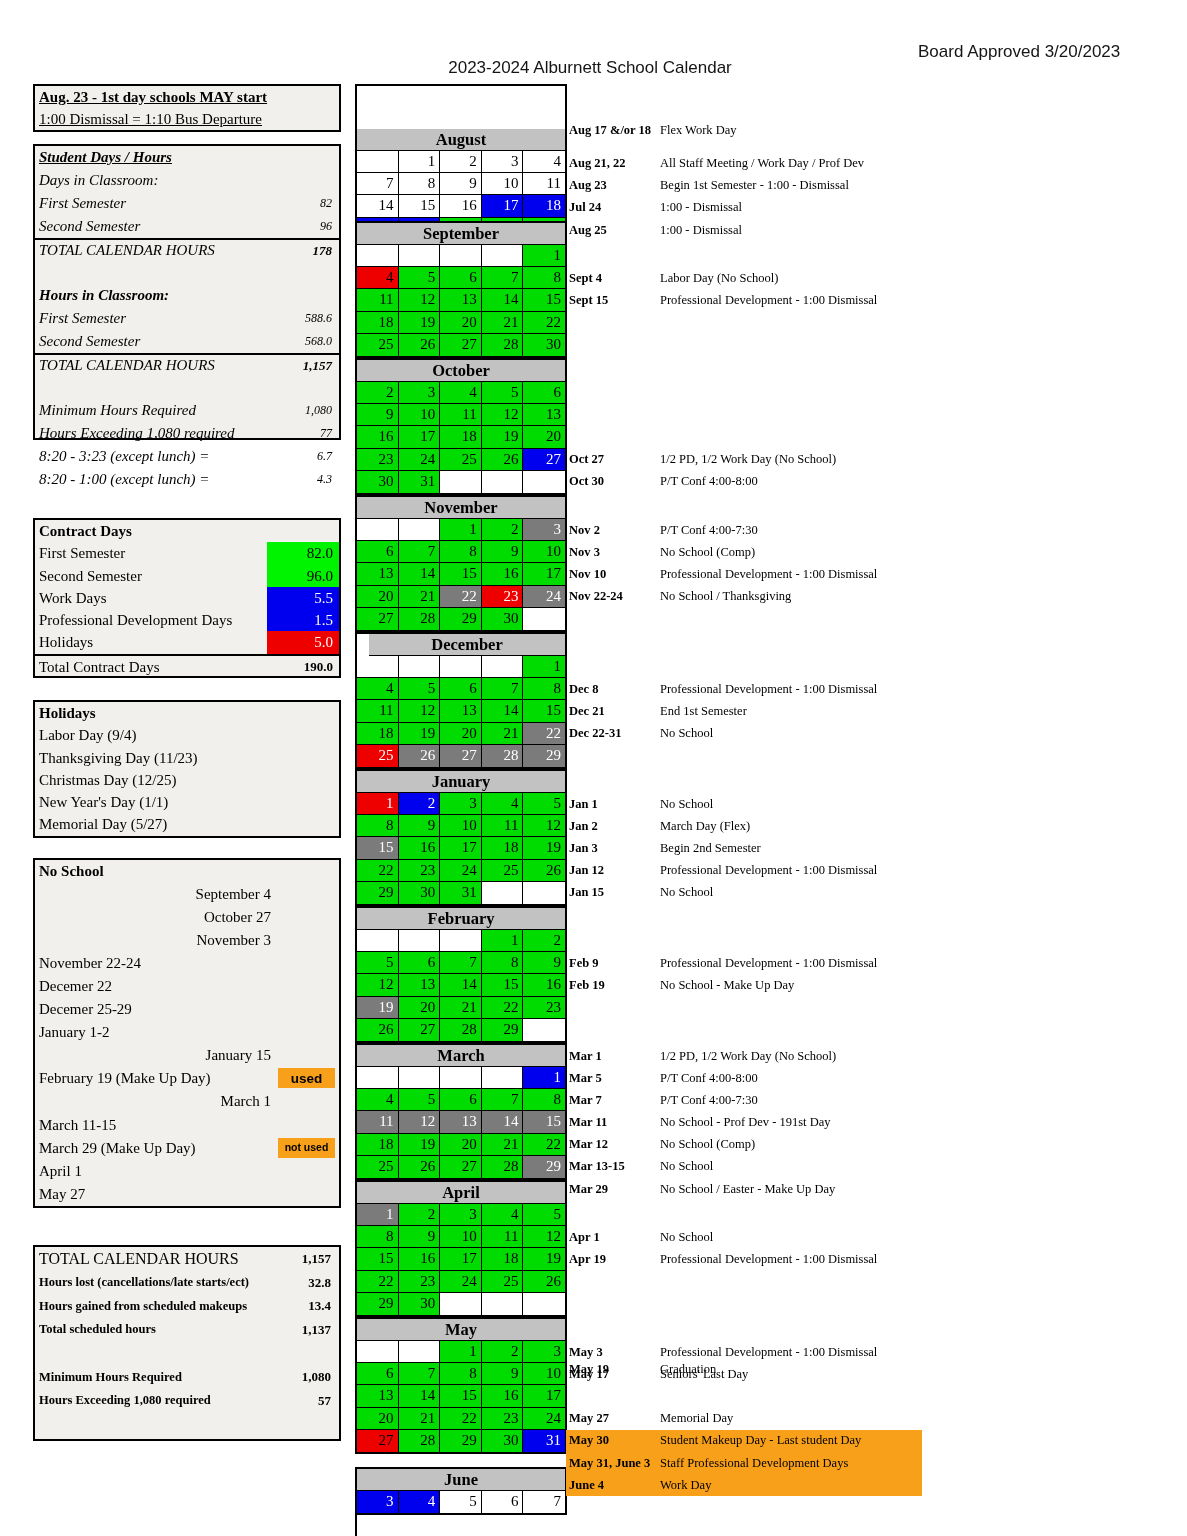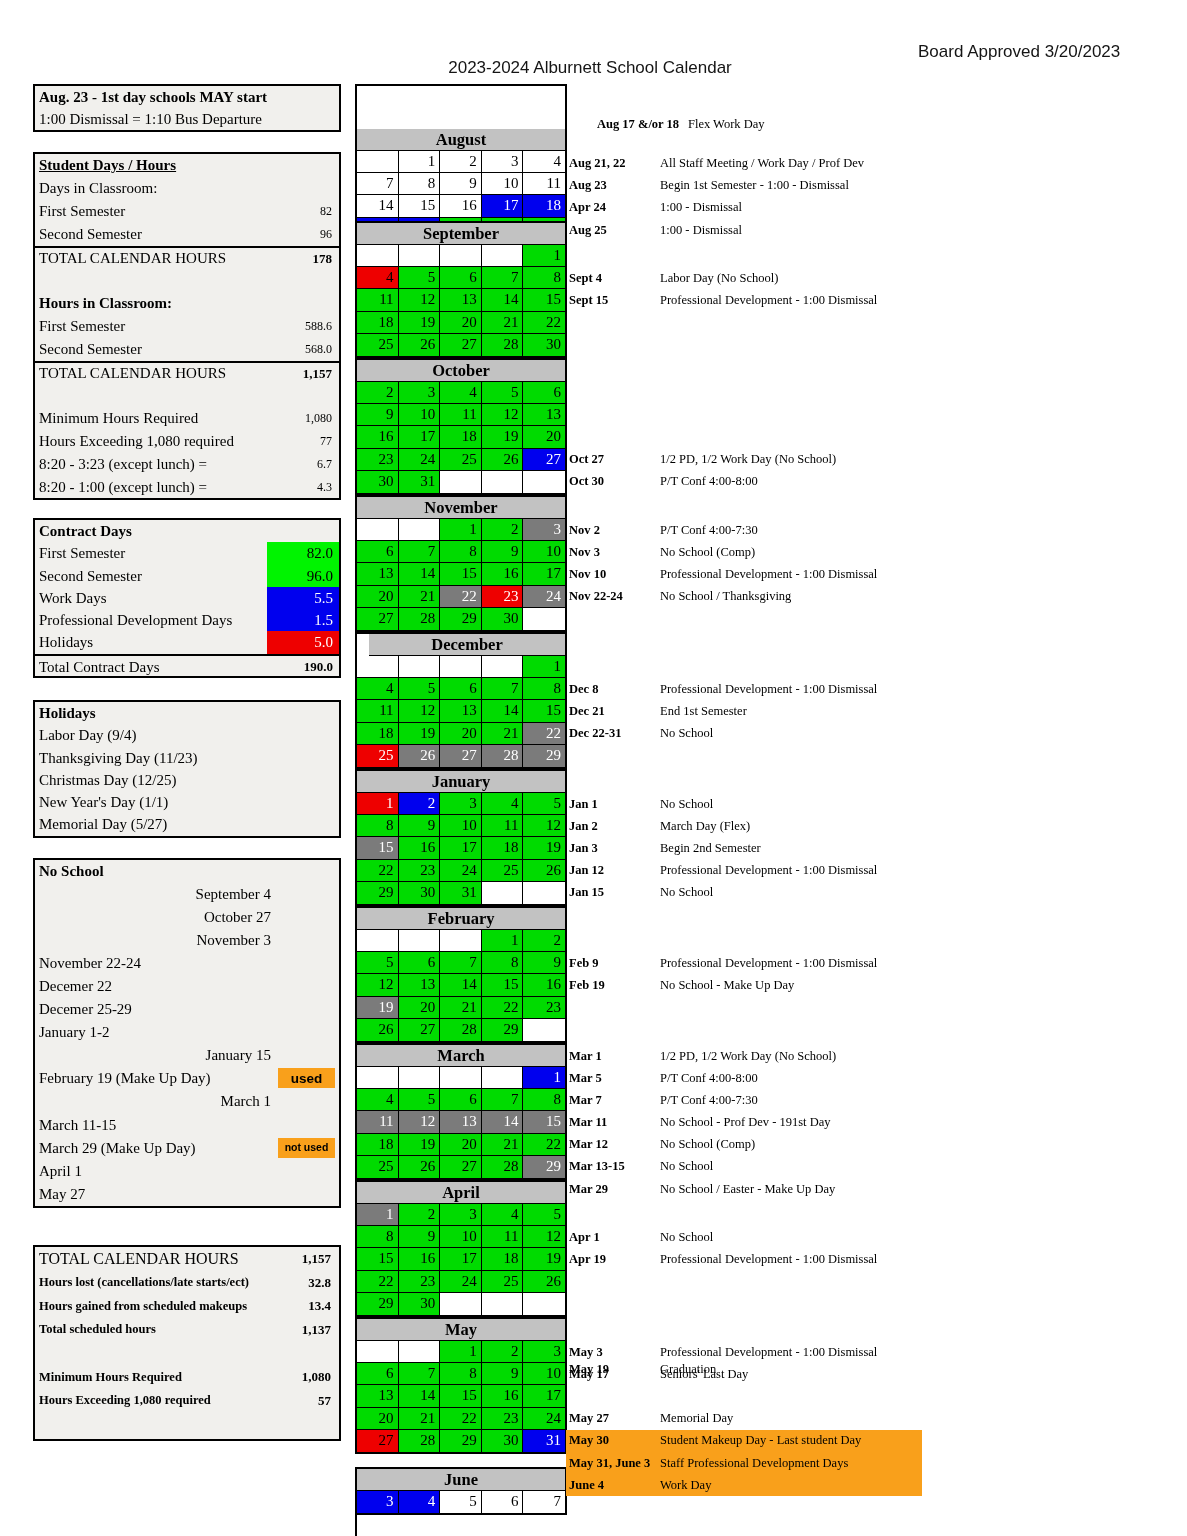--- a/index.html
+++ b/index.html
@@ -7,24 +7,24 @@
         font-family:"Liberation Serif",serif;color:#000;overflow:hidden;}
 
   .top-title{position:absolute;top:42px;left:355px;width:470px;text-align:center;
              font-family:"Liberation Sans",sans-serif;font-size:17px;color:#151515;margin-top:16px;}
   .top-approved{position:absolute;top:42px;left:918px;width:250px;
              font-family:"Liberation Sans",sans-serif;font-size:17px;color:#151515;}
 
   .lbox{position:absolute;left:33px;width:308px;background:#F1F0ED;
         border:2px solid #000;box-sizing:border-box;}
   #note-box{top:84px;height:48px;}
-  .note-line{height:22px;line-height:22px;padding-left:4px;font-size:15px;white-space:nowrap;}
+  .note-line{height:22px;line-height:22px;padding-left:4px;font-size:15px;white-space:nowrap;text-decoration:underline;}
   .note-line.b{font-weight:bold;}
 
-  #student-box{top:152px;height:348px;}
+  #student-box{top:144px;height:296px;font-style:italic;}
   .srow{position:relative;display:flex;justify-content:space-between;align-items:center;
         height:23px;padding:0 7px 0 4px;box-sizing:border-box;font-size:15px;white-space:nowrap;}
   .srow.btop{border-top:2px solid #000;}
   .srow .lab.bold{font-weight:bold;}
   .srow .lab.title{font-weight:bold;text-decoration:underline;}
   .srow .val{font-size:12px;}
   .srow .val.bold{font-weight:bold;font-size:13px;}
 
   #contract-box{top:518px;height:160px;}
   .crow{position:relative;height:22.3px;line-height:22.3px;font-size:15px;
@@ -518,34 +518,34 @@
           <div class="dcell lastrow" style="background: rgb(0, 0, 238); color: rgb(255, 255, 255);">3</div>
           <div class="dcell lastrow" style="background: rgb(0, 0, 238); color: rgb(255, 255, 255);">4</div>
           <div class="dcell lastrow" style="background: rgb(255, 255, 255); color: rgb(0, 0, 0);">5</div>
           <div class="dcell lastrow" style="background: rgb(255, 255, 255); color: rgb(0, 0, 0);">6</div>
           <div class="dcell lastcol lastrow" style="background: rgb(255, 255, 255); color: rgb(0, 0, 0);">7</div>
         </div>
       </div>
     </div>
   <div id="annotation-layer">
       <div class="hl-block" style="top: 1429.8px; height: 66.6px; background: rgb(249, 160, 27);"></div>
-      <div class="annot" style="top: 113px; padding-left: 28px;">
+      <div class="annot" style="top: 119px;">
         <span class="adate">Aug 17 &amp;/or 18</span>
         <span class="atext">Flex Work Day</span>
       </div>
       <div class="annot" style="top: 152.4px;">
         <span class="adate">Aug 21, 22</span>
         <span class="atext">All Staff Meeting / Work Day / Prof Dev</span>
       </div>
       <div class="annot" style="top: 174.6px;">
         <span class="adate">Aug 23</span>
         <span class="atext">Begin 1st Semester - 1:00 - Dismissal</span>
       </div>
       <div class="annot" style="top: 196.8px;">
-        <span class="adate">Apr 24</span>
+        <span class="adate">Jul 24</span>
         <span class="atext">1:00 - Dismissal</span>
       </div>
       <div class="annot" style="top: 219px;">
         <span class="adate">Aug 25</span>
         <span class="atext">1:00 - Dismissal</span>
       </div>
       <div class="annot" style="top: 267.2px;">
         <span class="adate">Sept 4</span>
         <span class="atext">Labor Day (No School)</span>
       </div>

